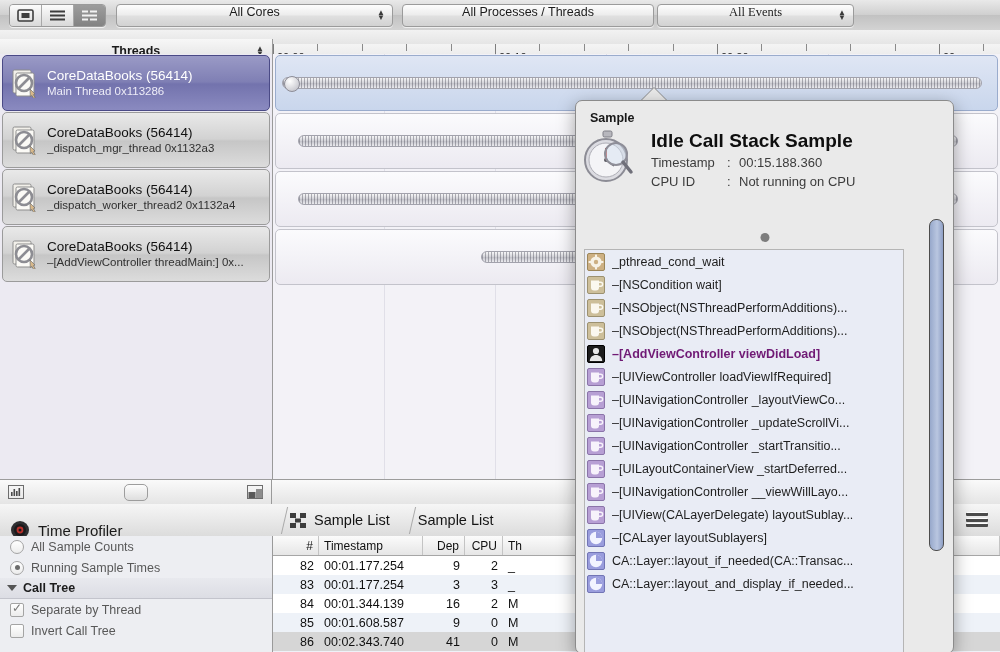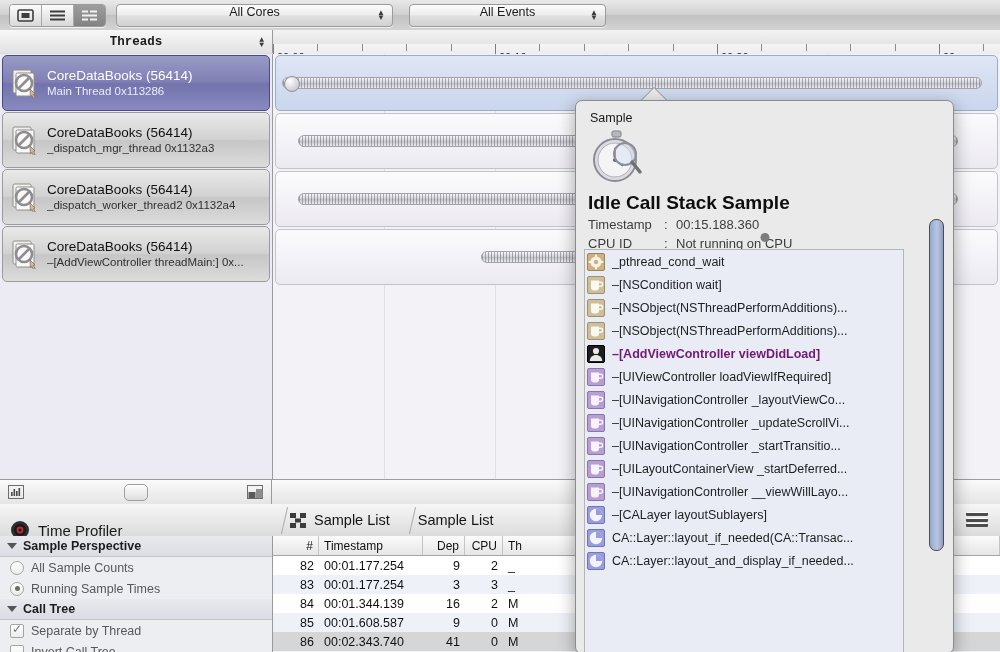--- a/index.html
+++ b/index.html
@@ -41,34 +41,34 @@
     box-shadow: 0 1px 0 rgba(255,255,255,.65);
     display: flex; align-items: flex-start; justify-content: center;
     position: relative; font-size: 12.5px; color: #1b1b1b;
   }
   .popup .arrows {
     position: absolute; right: 7px; top: 50%; transform: translateY(-50%);
     display: flex; flex-direction: column; line-height: 5px; font-size: 8px; color: #3a3a3a;
   }
   #pop-cores { margin-left: 10px; width: 275px; }
   #pop-proc  { margin-left: 9px;  width: 250px; }
-  #pop-events{ margin-left: 16px;  width: 195px; }
+  #pop-events{ margin-left: 3px;  width: 195px; font-family: Liberation Serif, serif; }
 
   
   .ruler-row {
     position: absolute; left: 0; top: 30px; width: 1000px; height: 24px;
     background: linear-gradient(to bottom, #f2f2f2, #dcdcdc);
     border-bottom: 1px solid #909090;
   }
   .threads-head {
-    position: absolute; left: 0; top: 0; width: 272px; height: 23px;
+    position: absolute; left: 0; top: 9px; width: 272px; height: 23px;
     background: linear-gradient(to bottom, #f7f7f7, #e2e2e2);
     border-right: 1px solid #9a9a9a;
     display: flex; align-items: center; justify-content: center;
-    font-weight: bold; font-size: 12.5px; font-family: Liberation Mono, monospace;
+    font-weight: bold; font-size: 12.5px;
   }
   .threads-head .arrows {
     position: absolute; right: 8px; top: 50%; transform: translateY(-50%);
     display: flex; flex-direction: column; line-height: 5px; font-size: 8px; color: #3a3a3a;
   }
   .ruler {
     position: absolute; left: 273px; top: 14px; right: 0; height: 23px;
     background: linear-gradient(to bottom, #f4f4f4, #e4e4e4);
     overflow: hidden;
   }
@@ -252,22 +252,22 @@
     box-shadow: 0 5px 18px rgba(0,0,0,.35);
     overflow: hidden;
   }
   .pop-tail {
     position: absolute; left: 640px; top: 88px;
     width: 0; height: 0;
     border-left: 14px solid transparent; border-right: 14px solid transparent;
     border-bottom: 14px solid #eaeaea;
     filter: drop-shadow(0 -1px 0 #8b8b8b);
   }
-  .pop-title { position: absolute; left: 14px; top: 10px; font-size: 12.5px; font-weight: normal; color: #171717; }
-  .pop-head { position: absolute; left: 12px; top: 28px; display: flex; gap: 4px; flex-direction: column; }
+  .pop-title { position: absolute; left: 14px; top: 10px; font-size: 12.5px; font-weight: bold; color: #171717; }
+  .pop-head { position: absolute; left: 3px; top: 28px; display: flex; gap: 14px; }
   .stopwatch { width: 58px; height: 58px; flex: none; }
   .pop-h1 { font-size: 19px; font-weight: bold; color: #0e0e0e; line-height: 24px; }
   .pop-kv { display: flex; font-size: 13px; color: #3c3c3c; line-height: 19px; }
   .pop-kv .k { width: 76px; }
   .pop-kv .sep { width: 12px; }
   .pop-dot {
     position: absolute; left: 50%; top: 132px; transform: translateX(-50%);
     width: 9px; height: 9px; border-radius: 50%; background: #7d7d7d;
   }
   .stacklist {
@@ -315,20 +315,23 @@
     </div>
   </div>
 
   <div class="popup" id="pop-cores">
     <span>All Cores</span>
     <span class="arrows">
           <span>▲</span>
           <span>▼</span>
         </span>
   </div>
+  <div class="popup" id="pop-proc">
+    <span>All Processes / Threads</span>
+  </div>
   <div class="popup" id="pop-events">
     <span>All Events</span>
     <span class="arrows">
           <span>▲</span>
           <span>▼</span>
         </span>
   </div>
 </div>
 
 <div class="ruler-row">
@@ -494,24 +497,20 @@
     <span>Sample List</span>
   </div>
   <div class="burger">
     <i></i>
     <i></i>
     <i></i>
   </div>
 </div>
 
 <div class="optsbar" id="optsbar">
-      <div class="opt-group">
-        <span class="tri open"></span>
-        <span>Sample Perspective</span>
-      </div>
       <div class="opt-item">
         <span class="radio"></span>
         <span>All Sample Counts</span>
       </div>
       <div class="opt-item">
         <span class="radio on"></span>
         <span>Running Sample Times</span>
       </div>
       <div class="opt-group">
         <span class="tri open"></span>
@@ -707,20 +706,28 @@
         <div class="frame">
           <span class="fico"><svg viewBox="0 0 18 18" width="18" height="18">
               <rect x="0.5" y="0.5" width="17" height="17" rx="1.5" fill="#b79fd4" stroke="#8b74a9"></rect>
               <path d="M4 4.5 h8 v7 a3 3 0 0 1 -3 3 h-2 a3 3 0 0 1 -3 -3 z" fill="#f7f2fb"></path>
               <path d="M12 6.2 h1.6 a2 2 0 0 1 0 4 h-1.6" fill="none" stroke="#f7f2fb" stroke-width="1.5"></path>
             </svg></span>
           <span class="ftxt">–[UINavigationController __viewWillLayo...</span>
         </div>
         <div class="frame">
           <span class="fico"><svg viewBox="0 0 18 18" width="18" height="18">
+              <rect x="0.5" y="0.5" width="17" height="17" rx="1.5" fill="#b79fd4" stroke="#8b74a9"></rect>
+              <path d="M4 4.5 h8 v7 a3 3 0 0 1 -3 3 h-2 a3 3 0 0 1 -3 -3 z" fill="#f7f2fb"></path>
+              <path d="M12 6.2 h1.6 a2 2 0 0 1 0 4 h-1.6" fill="none" stroke="#f7f2fb" stroke-width="1.5"></path>
+            </svg></span>
+          <span class="ftxt">–[UIView(CALayerDelegate) layoutSublay...</span>
+        </div>
+        <div class="frame">
+          <span class="fico"><svg viewBox="0 0 18 18" width="18" height="18">
               <rect x="0.5" y="0.5" width="17" height="17" rx="1.5" fill="#9a9ddd" stroke="#7275b5"></rect>
               <circle cx="9" cy="9" r="6.2" fill="#f2f3ff"></circle>
               <path d="M9 9 L9 2.8 A6.2 6.2 0 0 1 15.2 9 Z" fill="#9a9ddd"></path>
             </svg></span>
           <span class="ftxt">–[CALayer layoutSublayers]</span>
         </div>
         <div class="frame">
           <span class="fico"><svg viewBox="0 0 18 18" width="18" height="18">
               <rect x="0.5" y="0.5" width="17" height="17" rx="1.5" fill="#9a9ddd" stroke="#7275b5"></rect>
               <circle cx="9" cy="9" r="6.2" fill="#f2f3ff"></circle>

